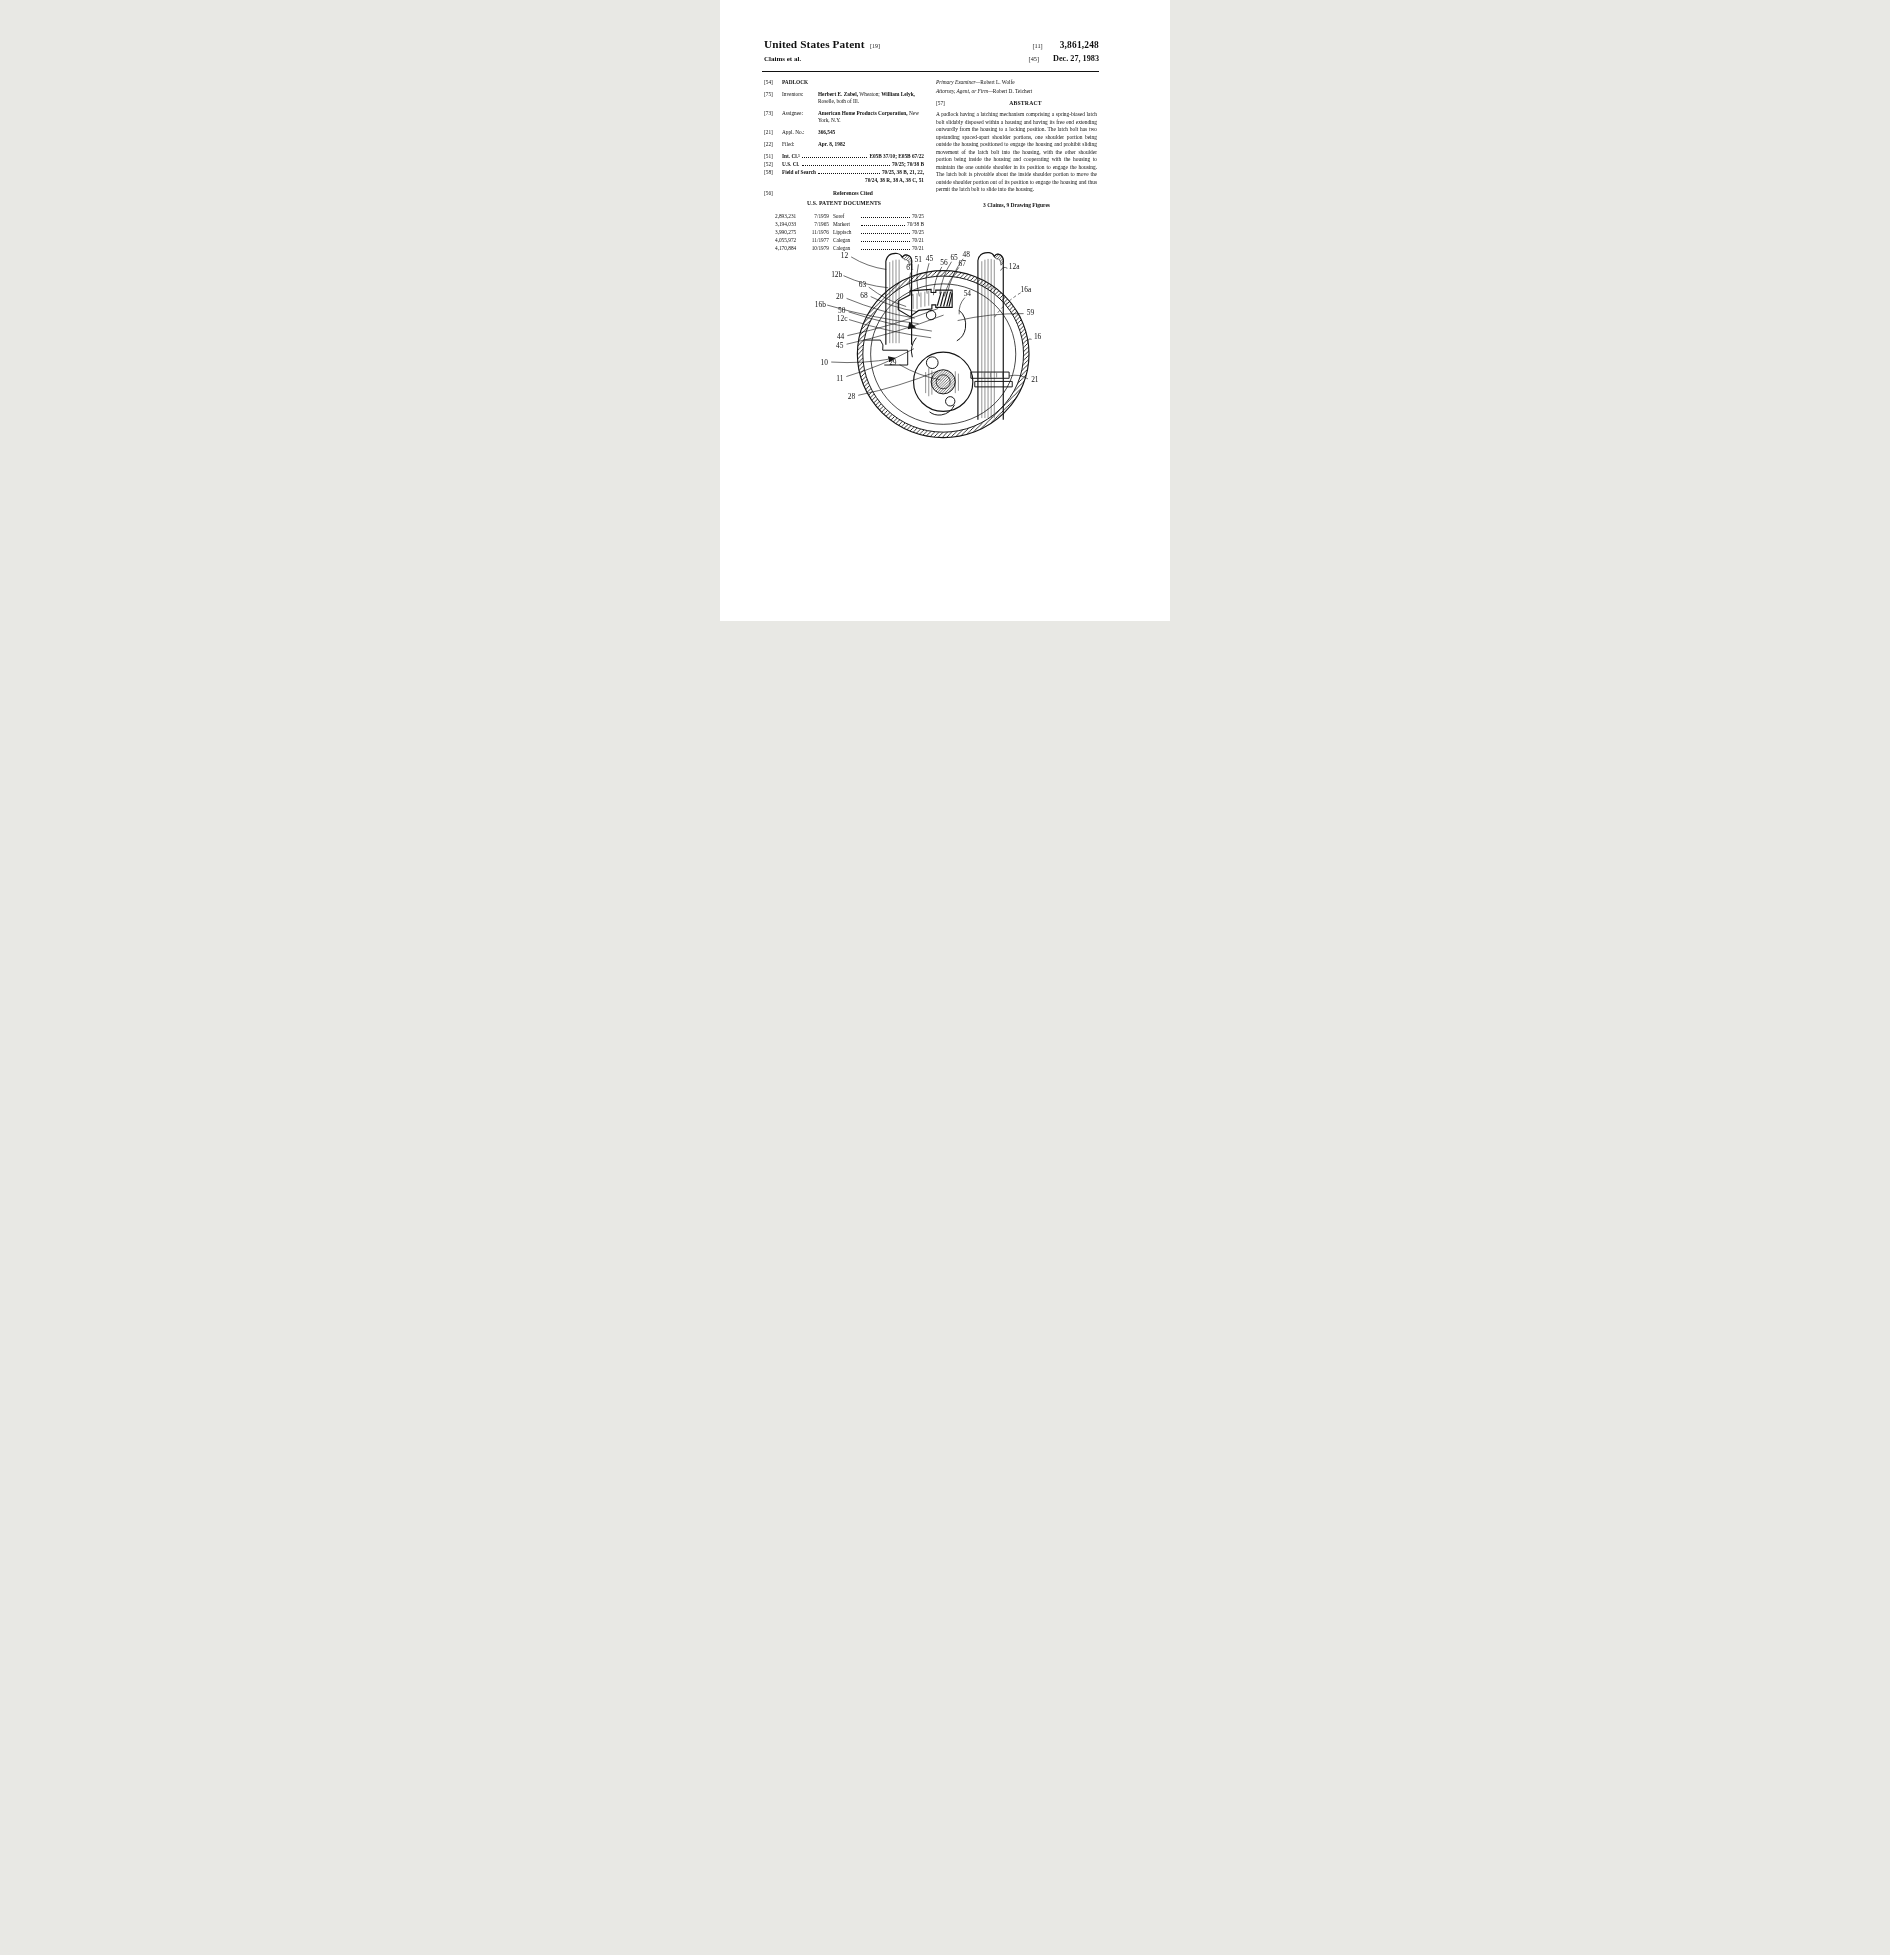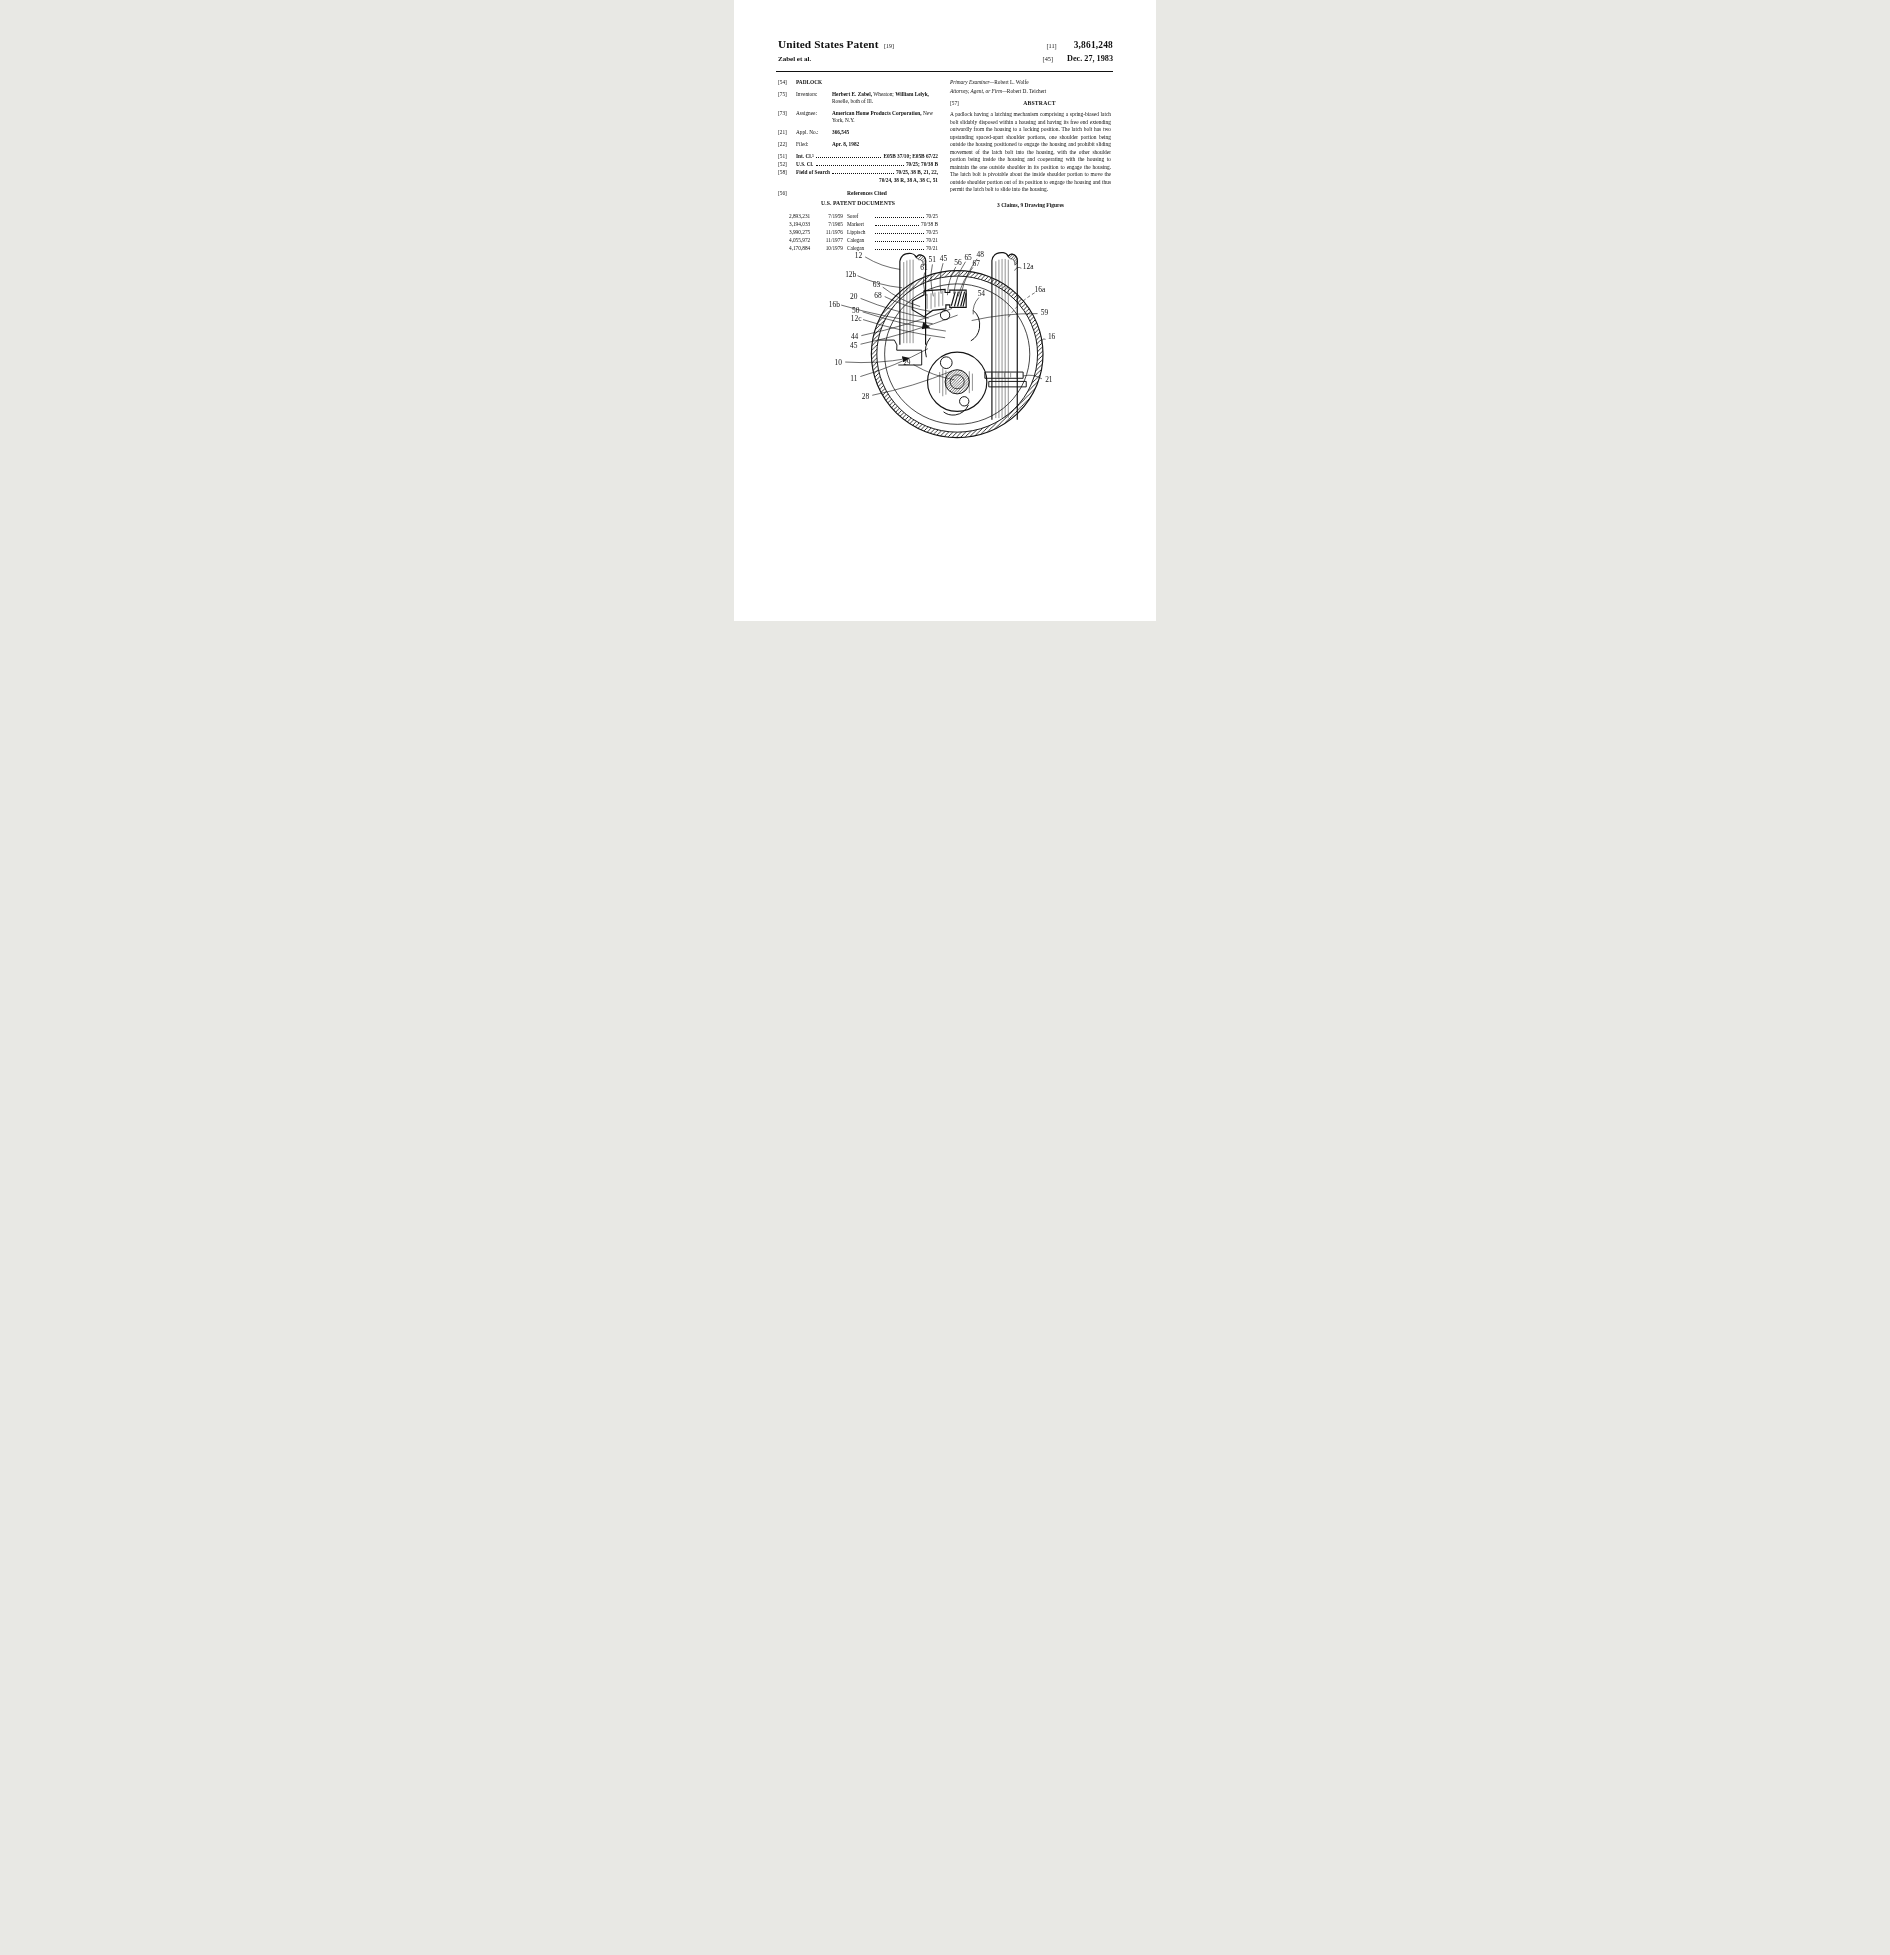--- a/index.html
+++ b/index.html
@@ -4,20 +4,21 @@
 <style>
   html,body{margin:0;padding:0;background:#e8e8e4;}
   .page{
     position:relative;
     width:422px;height:621px;
     margin:0 auto;
     background:#ffffff;
     font-family:"Liberation Serif", serif;
     color:#111;
     overflow:hidden;
+    padding-left:28px;
   }
   
   .hdr{position:absolute;left:44px;top:38px;width:335px;}
   .hdr-row1{display:flex;align-items:baseline;}
   .patent-title{font-size:11.3px;font-weight:bold;letter-spacing:0.1px;}
   .kind19{font-size:5.9px;margin-left:5.5px;}
   .hdr-right1{margin-left:auto;display:flex;align-items:baseline;gap:17px;}
   .kindcode{font-size:6.3px;}
   .patent-number{font-size:9.4px;font-weight:bold;letter-spacing:0.2px;}
   .hdr-row2{display:flex;align-items:baseline;margin-top:3.9px;}
@@ -75,21 +76,21 @@
   <div class="hdr">
     <div class="hdr-row1">
       <span class="patent-title">United States Patent</span>
       <span class="kind19">[19]</span>
       <span class="hdr-right1">
         <span class="kindcode">[11]</span>
         <span class="patent-number">3,861,248</span>
       </span>
     </div>
     <div class="hdr-row2">
-      <span class="byline">Zabel et al.</span>
+      <span class="byline">Claims et al.</span>
       <span class="hdr-right2">
         <span class="kindcode">[45]</span>
         <span class="patent-date">Dec. 27, 1983</span>
       </span>
     </div>
   </div>
   <div class="hdr-rule"></div>
 
   <div class="col col-left">
 

